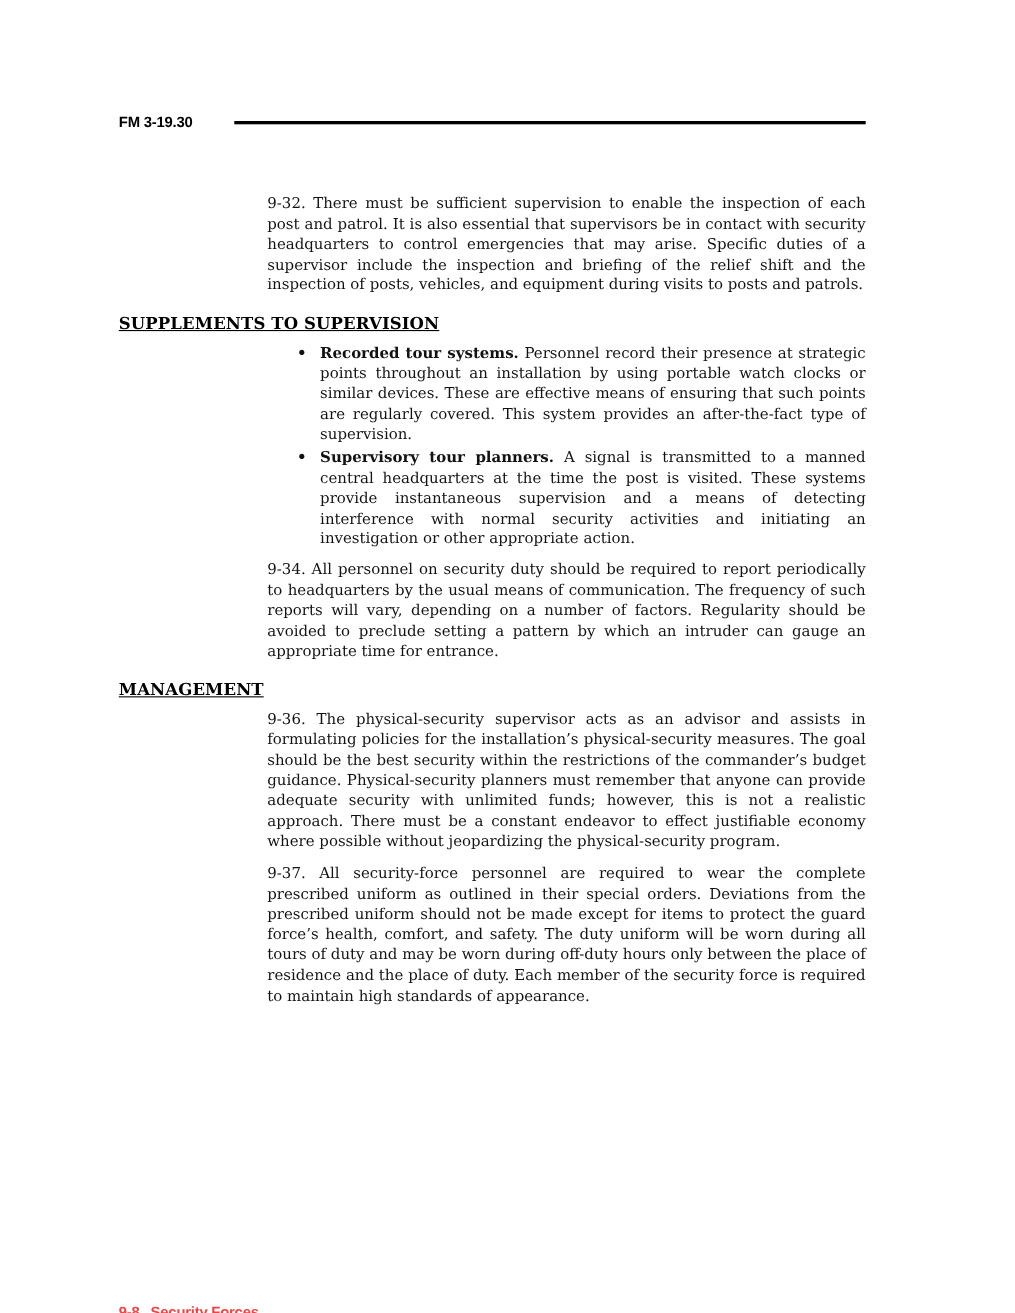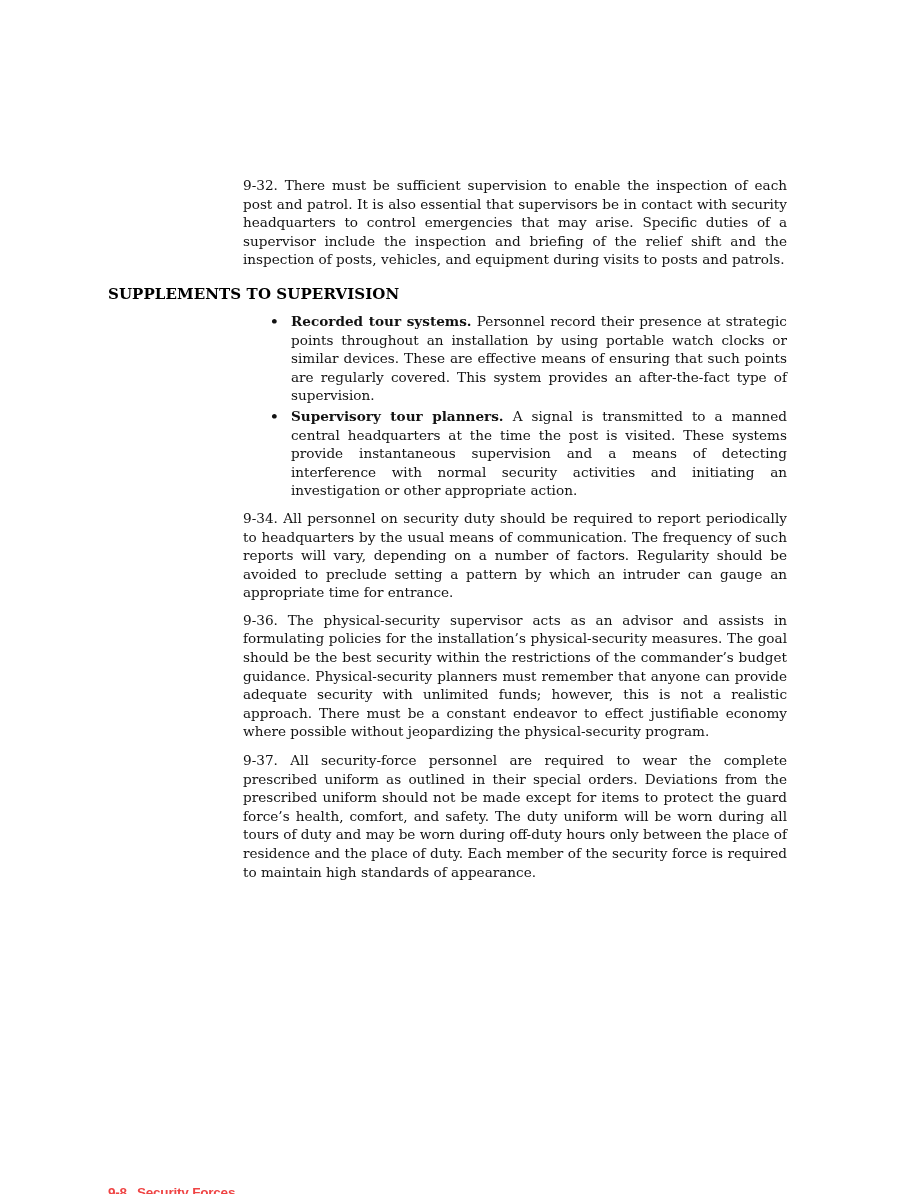--- a/index.html
+++ b/index.html
@@ -57,20 +57,21 @@
   .mt-after-h { margin-top: 9px; }
   .mt-para    { margin-top: 9px; }
 
   .h2 {
     margin: 16px 0 0 0;
     font-size: 15px;
     line-height: 18px;
     font-weight: bold;
     letter-spacing: 0.1px;
     color: #000;
+    text-decoration: underline;
   }
   .h1 {
     margin: 18px 0 0 0;
     font-size: 19px;
     line-height: 22px;
     font-weight: bold;
     letter-spacing: 0.1px;
     color: #000;
   }
 
@@ -108,20 +109,24 @@
     color: #ef4444;
     white-space: nowrap;
   }
   .footer .footer-label { margin-left: 10px; }
 </style>
 </head>
 <body>
 
 <div class="page">
 
+  <div class="header">
+    <span>FM 3-19.30</span>
+    <span class="rule"></span>
+  </div>
 
   <div class="content">
 
     <p class="body-para mt-first">9-32. There must be sufficient supervision to enable the inspection of each post and patrol. It is also essential that supervisors be in contact with security headquarters to control emergencies that may arise. Specific duties of a supervisor include the inspection and briefing of the relief shift and the inspection of posts, vehicles, and equipment during visits to posts and patrols.</p>
 
     <h3 class="h2">SUPPLEMENTS TO SUPERVISION</h3>
 
 
     <ul class="bullet-list">
       <li>
@@ -129,20 +134,21 @@
         <span class="term">Recorded tour systems.</span><span> Personnel record their presence at strategic points throughout an installation by using portable watch clocks or similar devices. These are effective means of ensuring that such points are regularly covered. This system provides an after-the-fact type of supervision.</span>
       </li>
       <li>
         <span class="bullet">•</span>
         <span class="term">Supervisory tour planners.</span><span> A signal is transmitted to a manned central headquarters at the time the post is visited. These systems provide instantaneous supervision and a means of detecting interference with normal security activities and initiating an investigation or other appropriate action.</span>
       </li>
     </ul>
 
     <p class="body-para mt-para">9-34. All personnel on security duty should be required to report periodically to headquarters by the usual means of communication. The frequency of such reports will vary, depending on a number of factors. Regularity should be avoided to preclude setting a pattern by which an intruder can gauge an appropriate time for entrance.</p>
 
+    <h3 class="h2">MANAGEMENT</h3>
 
 
     <p class="body-para mt-para">9-36. The physical-security supervisor acts as an advisor and assists in formulating policies for the installation’s physical-security measures. The goal should be the best security within the restrictions of the commander’s budget guidance. Physical-security planners must remember that anyone can provide adequate security with unlimited funds; however, this is not a realistic approach. There must be a constant endeavor to effect justifiable economy where possible without jeopardizing the physical-security program.</p>
 
 
     <p class="body-para" style="margin-top:10px">9-37. All security-force personnel are required to wear the complete prescribed uniform as outlined in their special orders. Deviations from the prescribed uniform should not be made except for items to protect the guard force’s health, comfort, and safety. The duty uniform will be worn during all tours of duty and may be worn during off-duty hours only between the place of residence and the place of duty. Each member of the security force is required to maintain high standards of appearance.</p>
 
   </div>
 
   <div class="footer">

